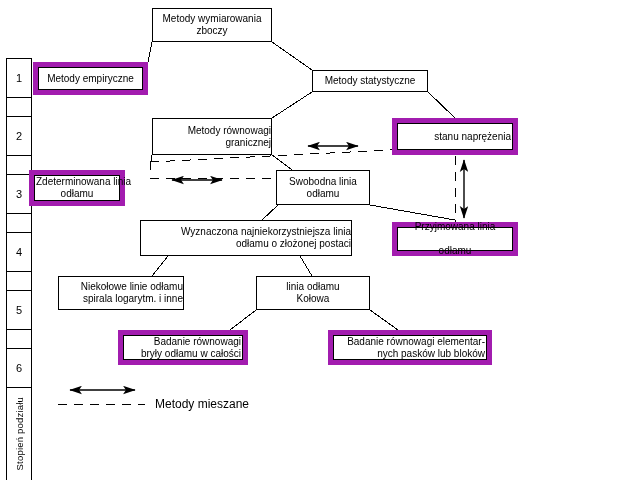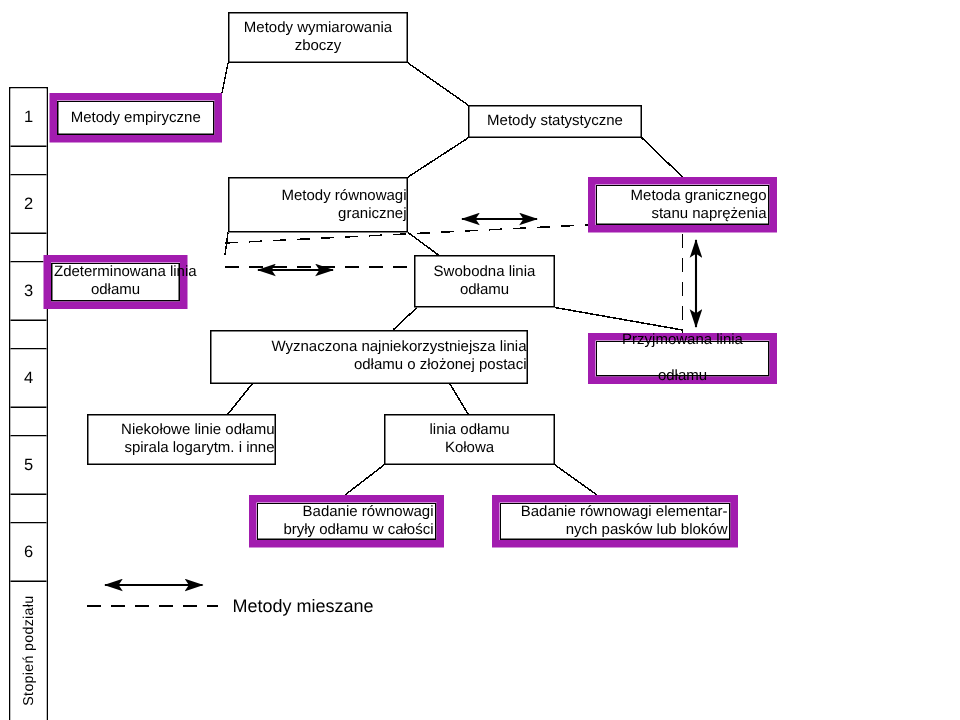--- a/index.html
+++ b/index.html
@@ -121,21 +121,20 @@
   <div class="node center t10" style="left:312px;top:70px;width:116px;height:22px;">
     <span class="ln">Metody statystyczne</span>
   </div>
 
   <div class="node left t10" style="left:152px;top:118px;width:120px;height:37px;">
     <span class="ln">Metody równowagi</span>
     <span class="ln">granicznej</span>
   </div>
 
   <div class="node dbl left t10" style="left:392px;top:118px;width:126px;height:37px;">
-    <span class="ln">Metoda granicznego</span>
     <span class="ln">stanu naprężenia</span>
   </div>
 
   <div class="node dbl center t10" style="left:29px;top:170px;width:96px;height:36px;">
     <span class="ln">Zdeterminowana linia</span>
     <span class="ln">odłamu</span>
   </div>
 
   <div class="node center t10" style="left:276px;top:170px;width:94px;height:35px;">
     <span class="ln">Swobodna linia</span>
@@ -155,21 +154,21 @@
   <div class="node left t10" style="left:58px;top:276px;width:126px;height:34px;">
     <span class="ln">Niekołowe linie odłamu</span>
     <span class="ln">spirala logarytm. i inne</span>
   </div>
 
   <div class="node center t10" style="left:256px;top:276px;width:114px;height:34px;">
     <span class="ln">linia odłamu</span>
     <span class="ln">Kołowa</span>
   </div>
 
-  <div class="node dbl left t10" style="left:118px;top:330px;width:130px;height:35px;margin-left:48px;">
+  <div class="node dbl left t10" style="left:118px;top:330px;width:130px;height:35px;">
     <span class="ln">Badanie równowagi</span>
     <span class="ln">bryły odłamu w całości</span>
   </div>
 
   <div class="node dbl left t10" style="left:304px;top:330px;width:164px;height:35px;margin-left:24px;">
     <span class="ln">Badanie równowagi elementar-</span>
     <span class="ln">nych pasków lub bloków</span>
   </div>
 
   <div class="legend">

